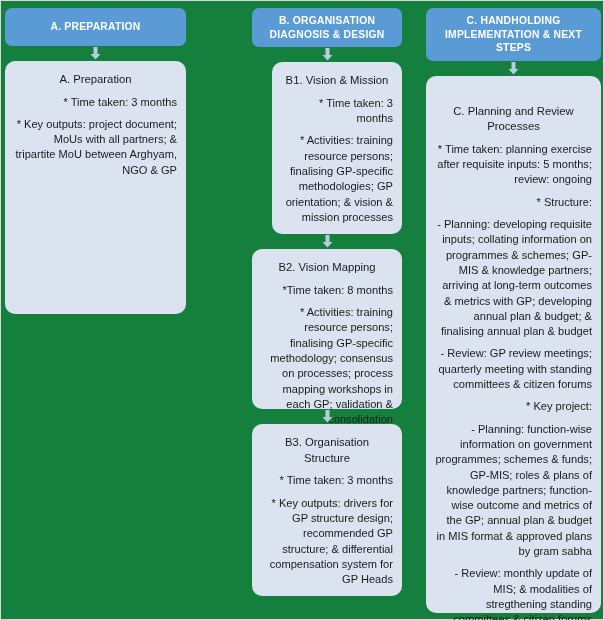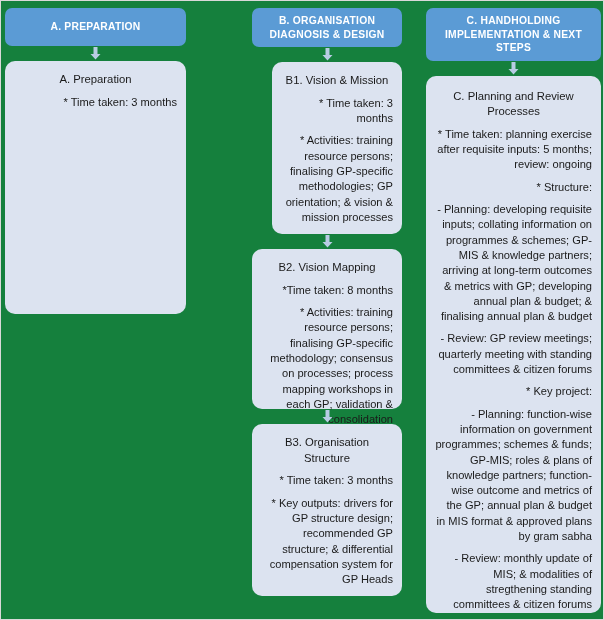--- a/index.html
+++ b/index.html
@@ -84,38 +84,39 @@
     margin-bottom: 0;
   }
 
   
   .col-a .card  { height: 253px; }
   
   .col-b .card-b1 { height: 172px; margin-left: 20px; }
   .col-b .card-b2 { height: 160px; }
   .col-b .card-b3 { height: 172px; }
   
-  .col-c .card  { height: 537px; padding-top: 11px; }
+  .col-c .card  { height: 537px; padding-top: 26px; }
   .col-c { font-size: 11px; }
 </style>
 </head>
 <body>
 
 <div id="diagram">
 
   <div class="column col-a">
     <div class="phase-header">A.  PREPARATION</div>
     <div class="arrow">
       <svg width="13" height="13" viewBox="0 0 13 13" aria-hidden="true">
         <polygon points="4.5,0 8.5,0 8.5,7 11.5,7 6.5,12.5 1.5,7 4.5,7" fill="#B8CCE4"></polygon>
       </svg>
     </div>
     <div class="card">
       <div class="card-title">A. Preparation</div>
       <p>* Time taken: 3 months</p>
+      <p>* Key outputs: project document; MoUs with all partners; &amp; tripartite MoU between Arghyam, NGO &amp; GP</p>
     </div>
   </div>
 
   <div class="column col-b">
     <div class="phase-header">B. ORGANISATION DIAGNOSIS &amp; DESIGN</div>
     <div class="arrow">
       <svg width="13" height="13" viewBox="0 0 13 13" aria-hidden="true">
         <polygon points="4.5,0 8.5,0 8.5,7 11.5,7 6.5,12.5 1.5,7 4.5,7" fill="#B8CCE4"></polygon>
       </svg>
     </div>

